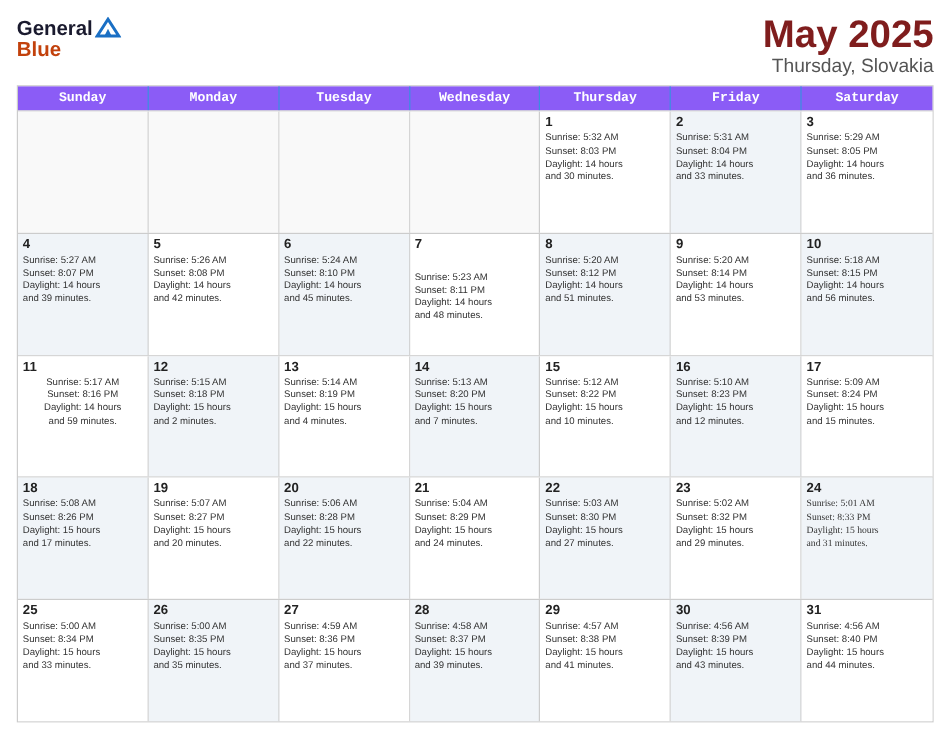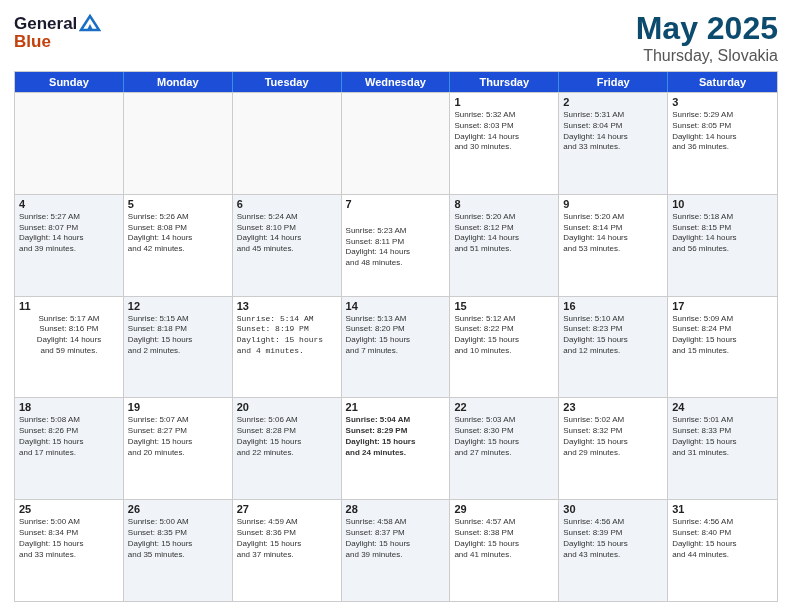--- a/index.html
+++ b/index.html
@@ -27,36 +27,37 @@
       display: flex;
       align-items: flex-start;
       margin-top: 4px;
     }
     .title-block {
       text-align: right;
     }
     .main-title {
       font-size: 32px;
       font-weight: bold;
-      color: #0c4a6e;
+      color: #7f1d1d;
     }
     .sub-title {
       font-size: 16px;
       color: #555;
     }
     .calendar {
       flex: 1;
       display: flex;
       flex-direction: column;
       border: 1px solid #ccc;
     }
     .cal-header {
       display: grid;
       grid-template-columns: repeat(7, 1fr);
-      background: #1d4ed8;
+      background: #8b5cf6;
+      font-family: Liberation Mono, monospace;
     }
     .cal-header-cell {
       color: #fff;
       font-size: 11px;
       font-weight: bold;
       text-align: center;
       padding: 4px 2px;
       border-right: 1px solid #3a8fe0;
     }
     .cal-header-cell:last-child { border-right: none; }
@@ -216,21 +217,21 @@
           </div>
           <div class="cal-cell shaded">
             <div class="day-num">12</div>
             <div class="cell-text" style="white-space: pre-line;">Sunrise: 5:15 AM
 Sunset: 8:18 PM
 Daylight: 15 hours
 and 2 minutes.</div>
           </div>
           <div class="cal-cell">
             <div class="day-num">13</div>
-            <div class="cell-text" style="white-space: pre-line; font-family: Liberation Mono, monospace;">Sunrise: 5:14 AM
+            <div class="cell-text" style="white-space: pre-line;">Sunrise: 5:14 AM
 Sunset: 8:19 PM
 Daylight: 15 hours
 and 4 minutes.</div>
           </div>
           <div class="cal-cell shaded">
             <div class="day-num">14</div>
             <div class="cell-text" style="white-space: pre-line;">Sunrise: 5:13 AM
 Sunset: 8:20 PM
 Daylight: 15 hours
 and 7 minutes.</div>
@@ -274,42 +275,42 @@
           </div>
           <div class="cal-cell shaded">
             <div class="day-num">20</div>
             <div class="cell-text" style="white-space: pre-line;">Sunrise: 5:06 AM
 Sunset: 8:28 PM
 Daylight: 15 hours
 and 22 minutes.</div>
           </div>
           <div class="cal-cell">
             <div class="day-num">21</div>
-            <div class="cell-text" style="white-space: pre-line; font-weight: bold;">Sunrise: 5:04 AM
+            <div class="cell-text" style="white-space: pre-line;">Sunrise: 5:04 AM
 Sunset: 8:29 PM
 Daylight: 15 hours
 and 24 minutes.</div>
           </div>
           <div class="cal-cell shaded">
             <div class="day-num">22</div>
             <div class="cell-text" style="white-space: pre-line;">Sunrise: 5:03 AM
 Sunset: 8:30 PM
 Daylight: 15 hours
 and 27 minutes.</div>
           </div>
           <div class="cal-cell">
             <div class="day-num">23</div>
             <div class="cell-text" style="white-space: pre-line;">Sunrise: 5:02 AM
 Sunset: 8:32 PM
 Daylight: 15 hours
 and 29 minutes.</div>
           </div>
           <div class="cal-cell shaded">
             <div class="day-num">24</div>
-            <div class="cell-text" style="white-space: pre-line;">Sunrise: 5:01 AM
+            <div class="cell-text" style="white-space: pre-line; font-family: Liberation Serif, serif;">Sunrise: 5:01 AM
 Sunset: 8:33 PM
 Daylight: 15 hours
 and 31 minutes.</div>
           </div>
         </div>
         <div class="cal-row">
           <div class="cal-cell">
             <div class="day-num">25</div>
             <div class="cell-text" style="white-space: pre-line;">Sunrise: 5:00 AM
 Sunset: 8:34 PM

